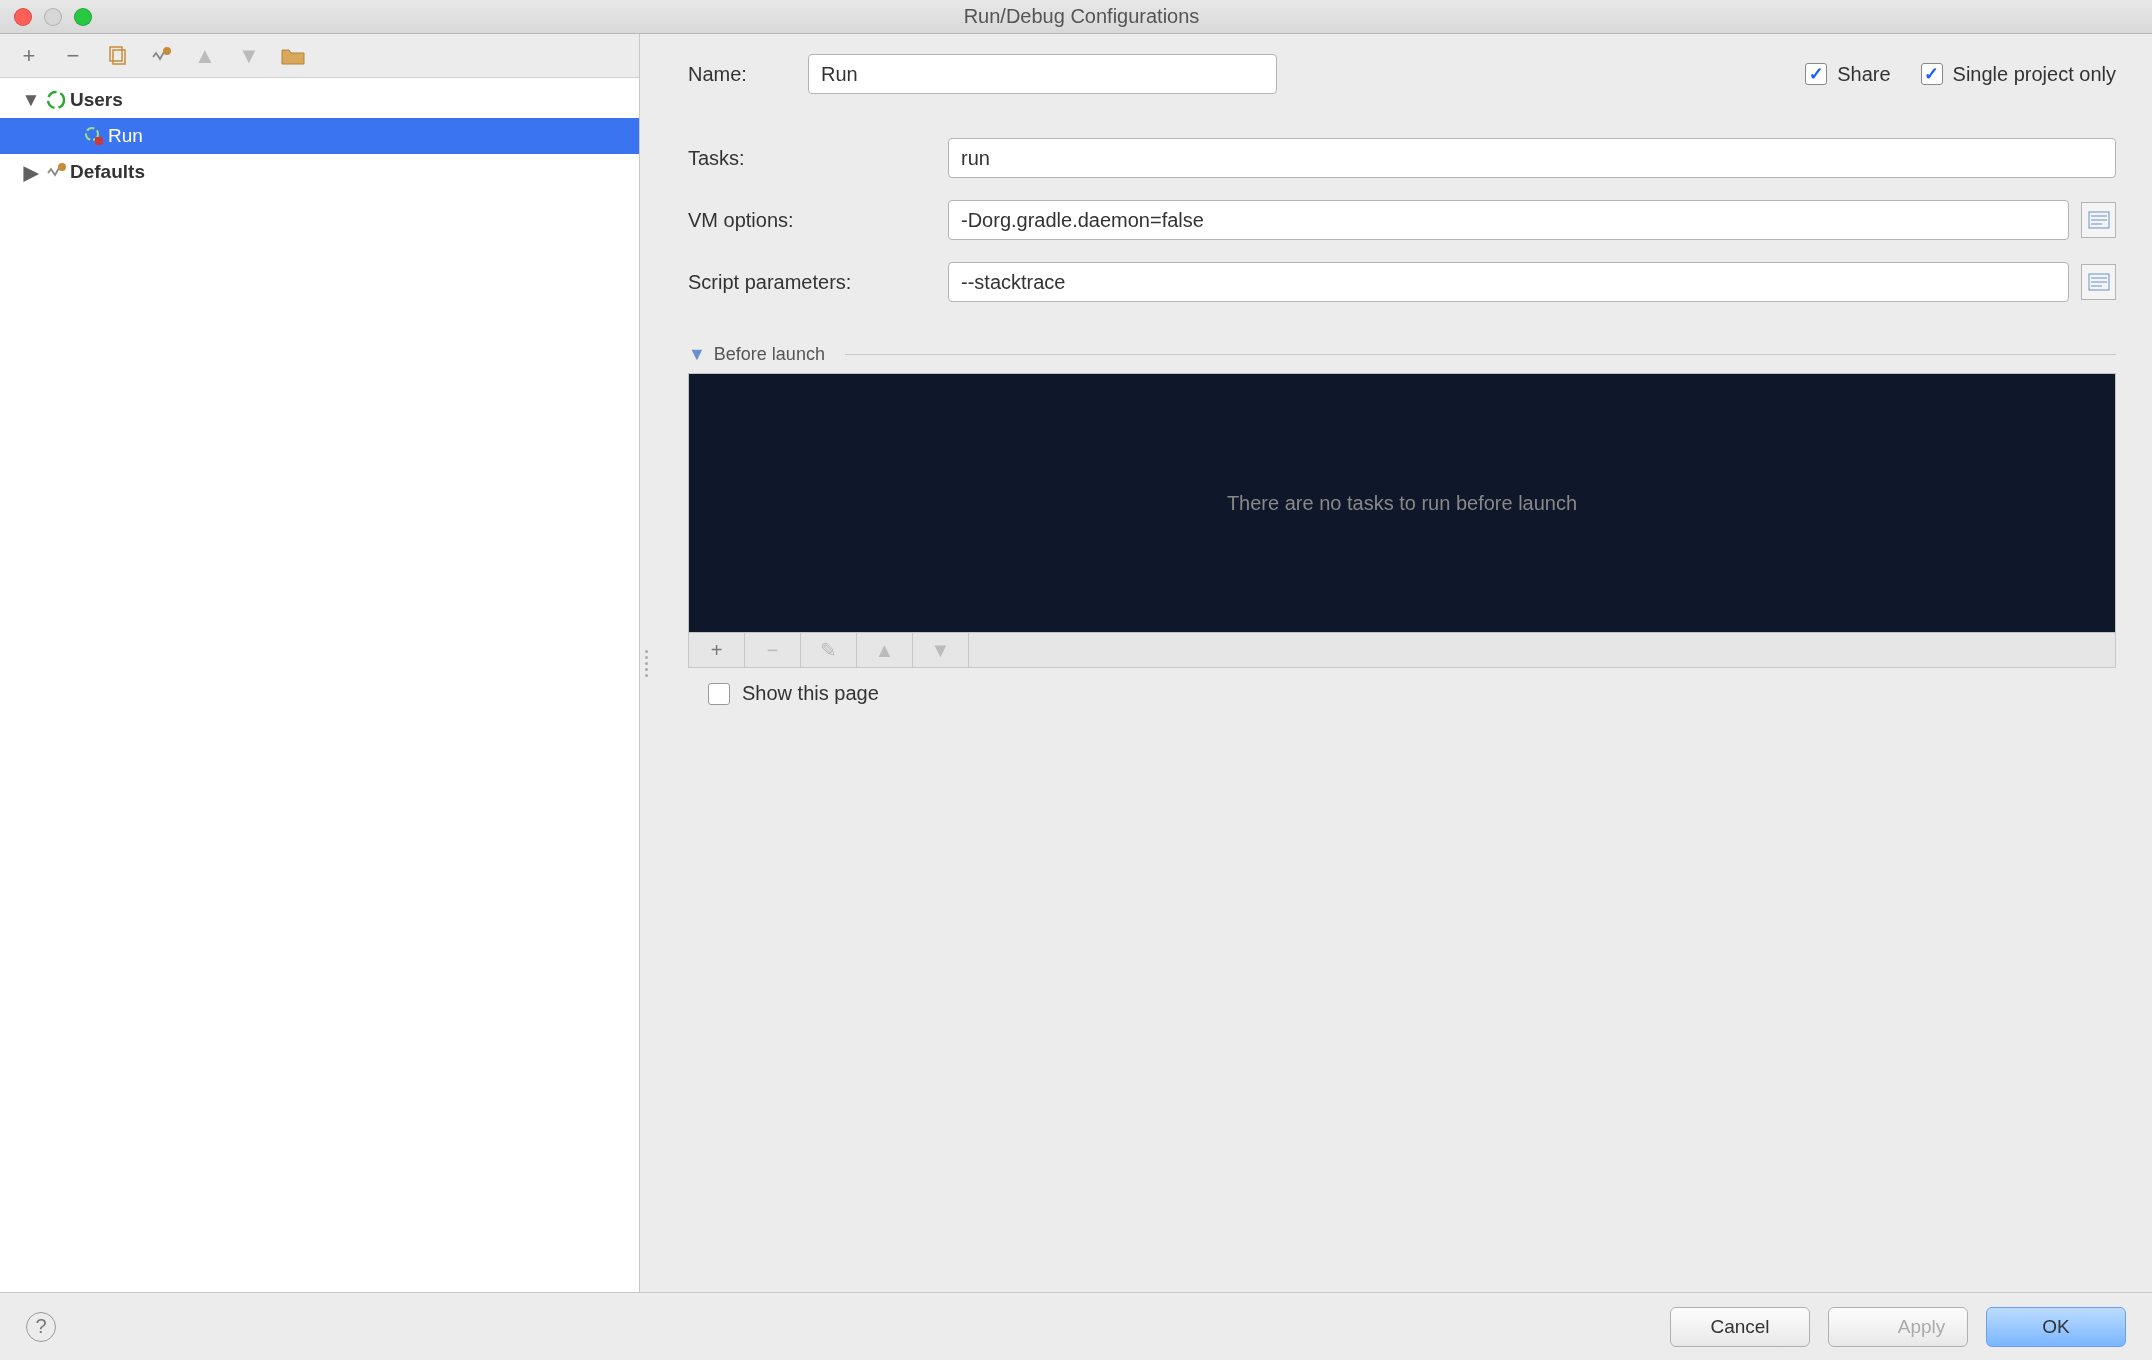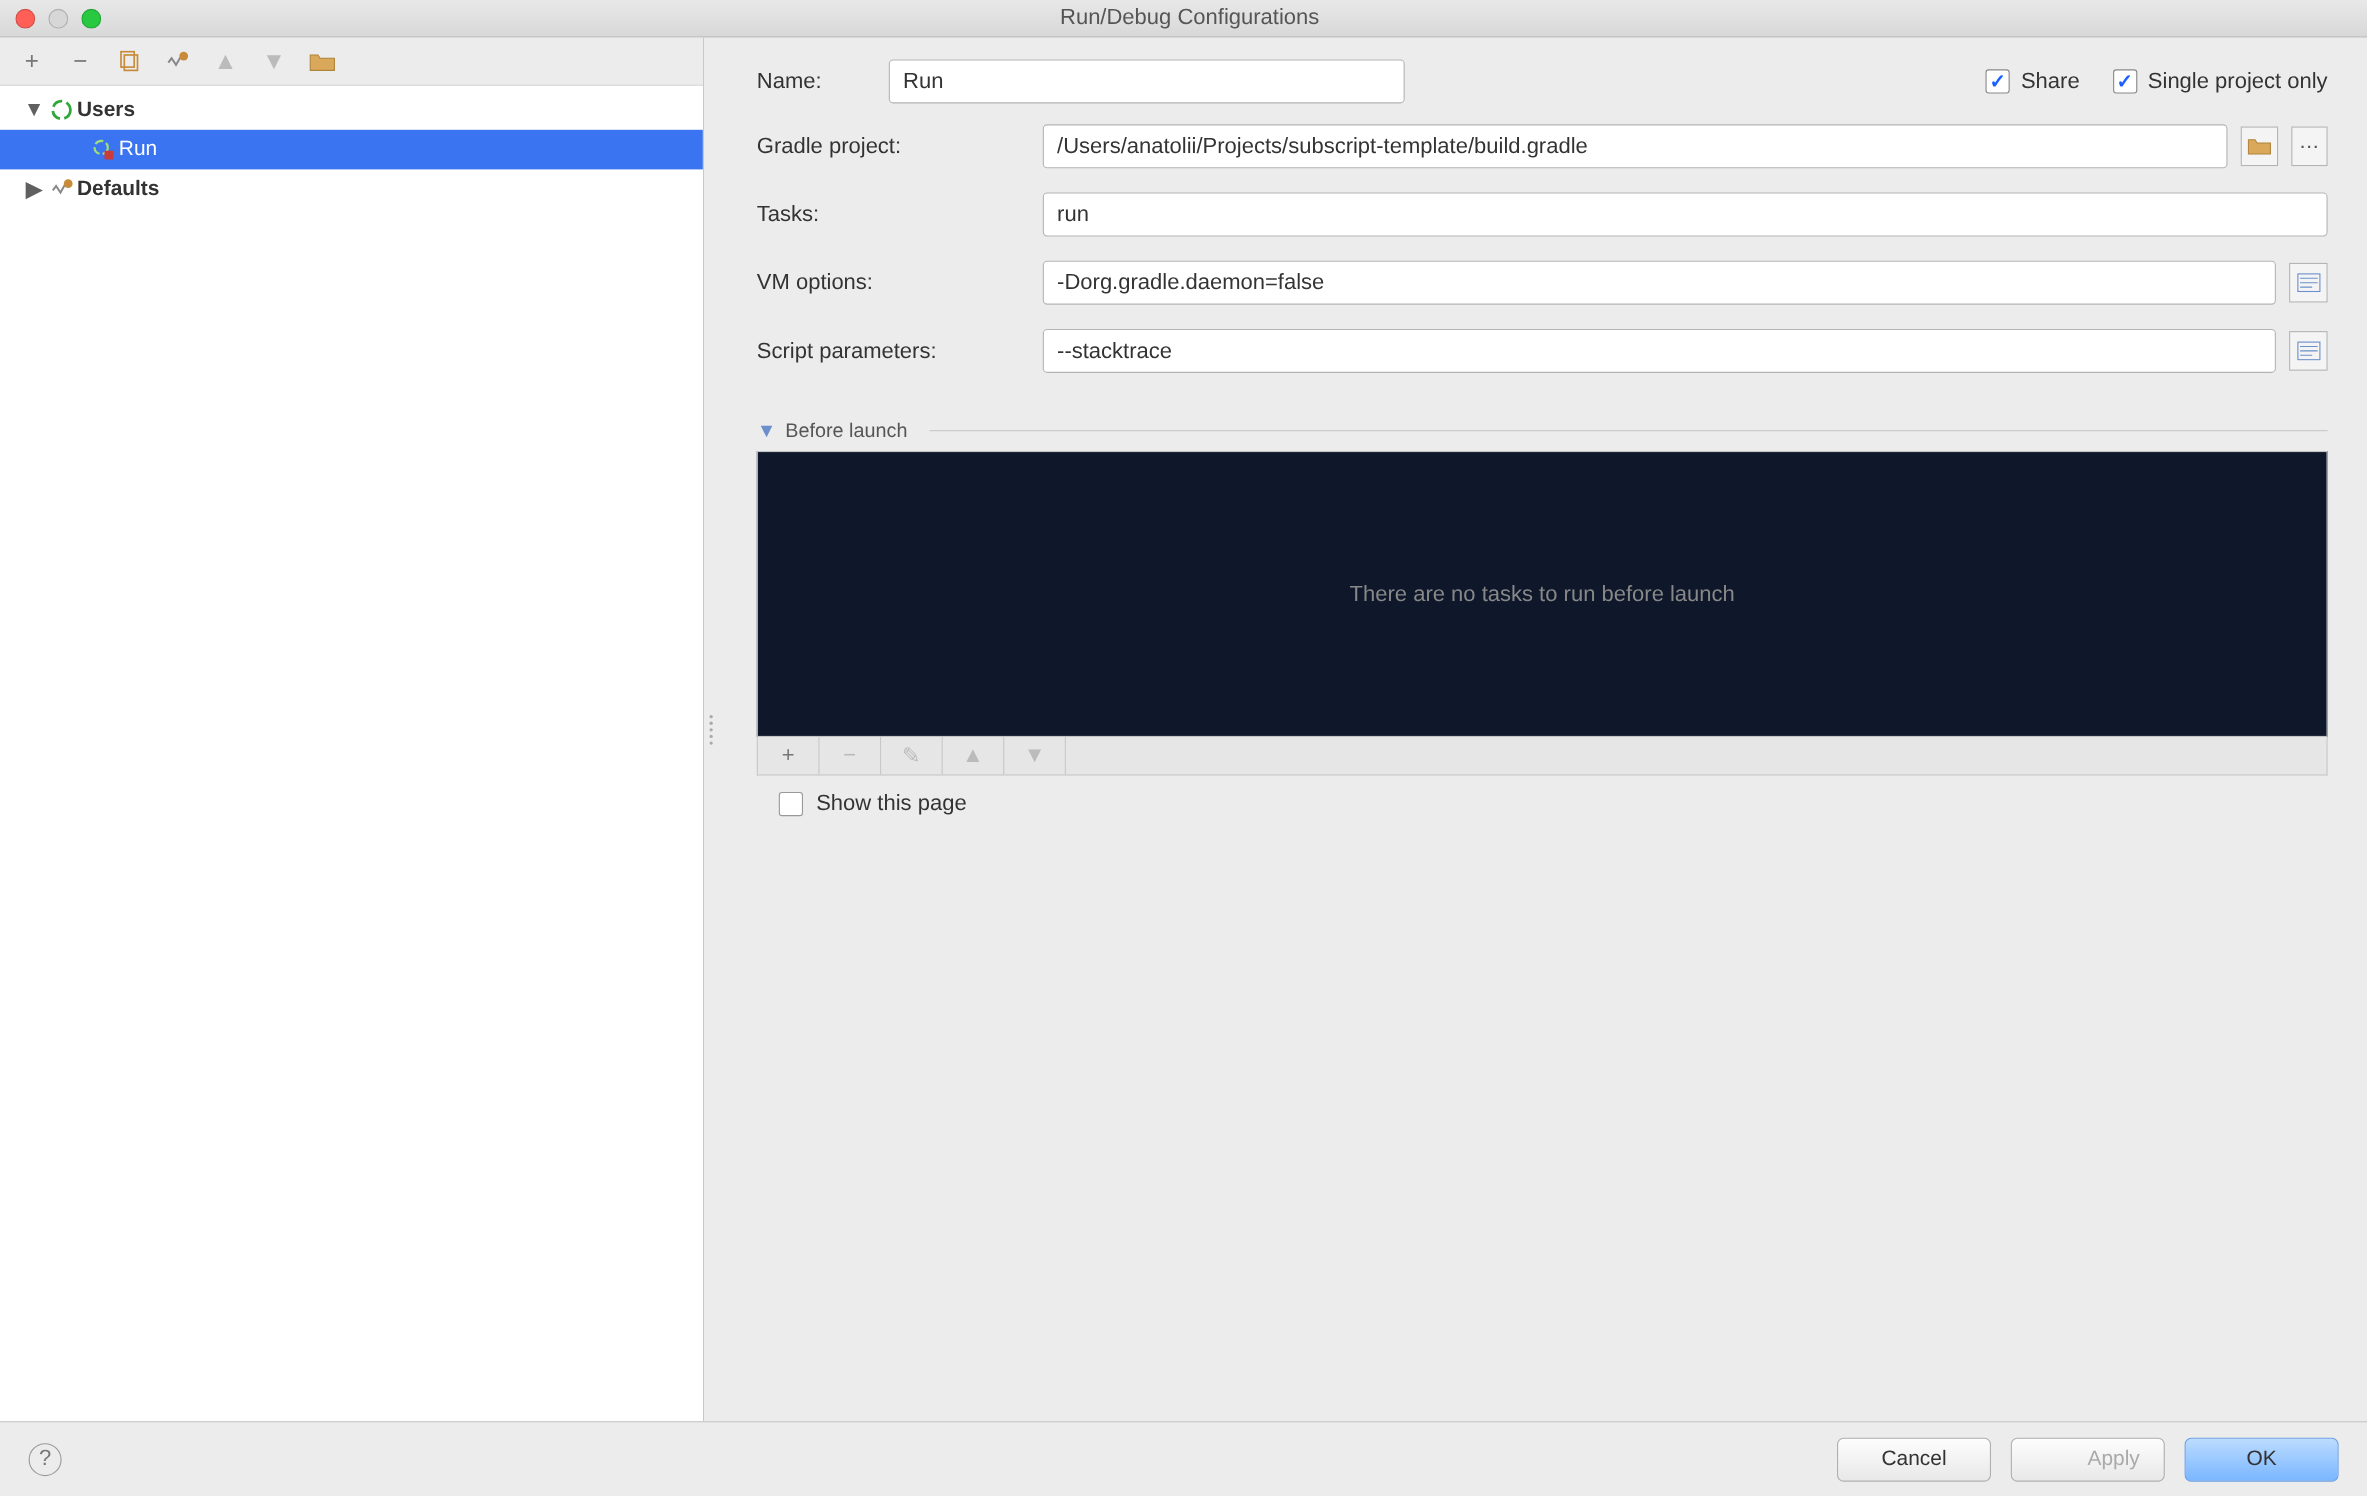--- a/index.html
+++ b/index.html
@@ -74,21 +74,21 @@
 input[type="text"] {
   width: 100%;
   height: 40px;
   border: 1px solid #b4b4b4;
   border-radius: 4px;
   background: #fff;
   padding: 0 12px;
   font-size: 20px;
   color: #333;
 }
-.top-row { display: flex; align-items: center; gap: 30px; margin-bottom: 19px; }
+.top-row { display: flex; align-items: center; gap: 30px; margin-bottom: 44px; }
 .top-row .name-label { font-size: 20px; width: 90px; }
 .top-row .name-input { flex: 1; max-width: 800px; }
 .check-group { display: flex; align-items: center; gap: 10px; font-size: 20px; }
 .checkbox {
   width: 22px; height: 22px;
   border: 1px solid #888; border-radius: 3px;
   display: inline-flex; align-items: center; justify-content: center;
   background: #fff; color: #1a5fff; font-weight: bold; font-size: 18px;
 }
 .field-wrap { display: flex; align-items: center; gap: 12px; flex: 1; }
@@ -229,32 +229,20 @@
         <label class="check-group">
           <span class="checkbox">✓</span>
           <span>Share</span>
         </label>
         <label class="check-group">
           <span class="checkbox">✓</span>
           <span>Single project only</span>
         </label>
       </div>
 
-      <div class="row">
-        <span class="label">Gradle project:</span>
-        <div class="field-wrap">
-          <input type="text" value="/Users/anatolii/Projects/subscript-template/build.gradle" style="">
-          <div class="aux-btn">
-            <svg width="22" height="18" viewBox="0 0 22 18">
-                <path d="M1 3 L7 3 L9 6 L21 6 L21 16 L1 16 Z" fill="#d9a85a" stroke="#b0843a"></path>
-              </svg>
-          </div>
-          <div class="aux-btn">⋯</div>
-        </div>
-      </div>
 
       <div class="row">
         <span class="label">Tasks:</span>
         <div class="field-wrap">
           <input type="text" value="run" style="">
         </div>
       </div>
 
       <div class="row">
         <span class="label">VM options:</span>

